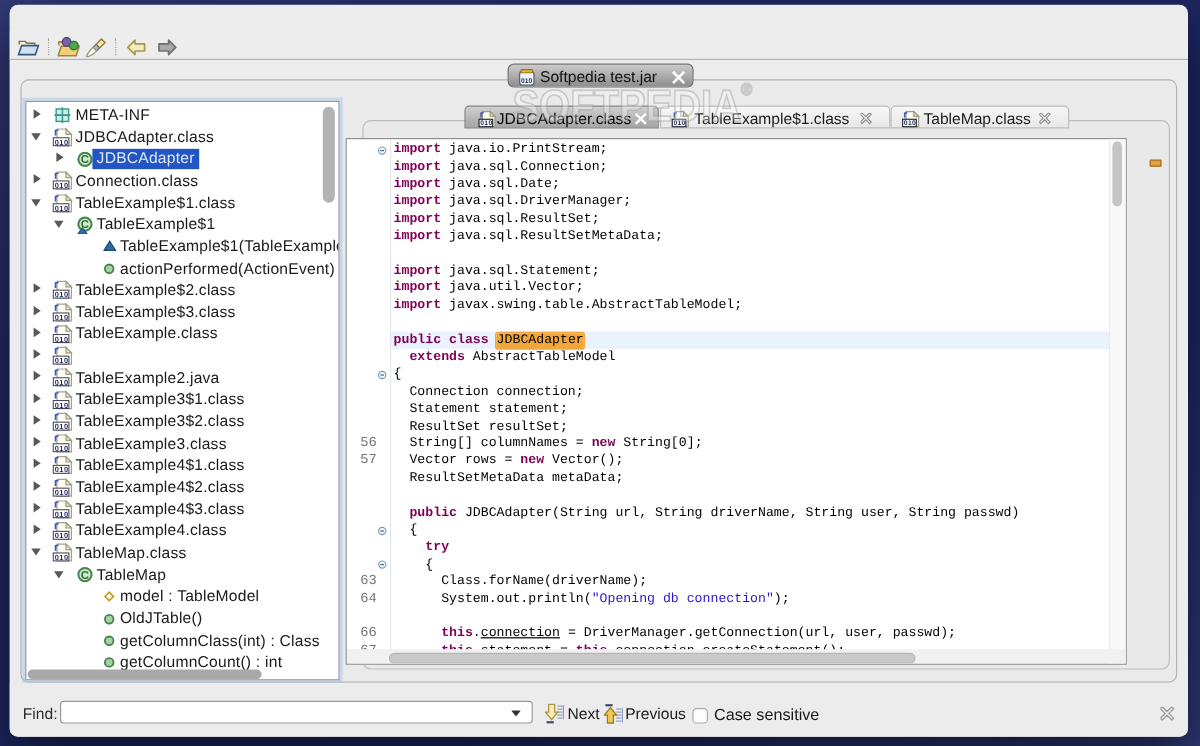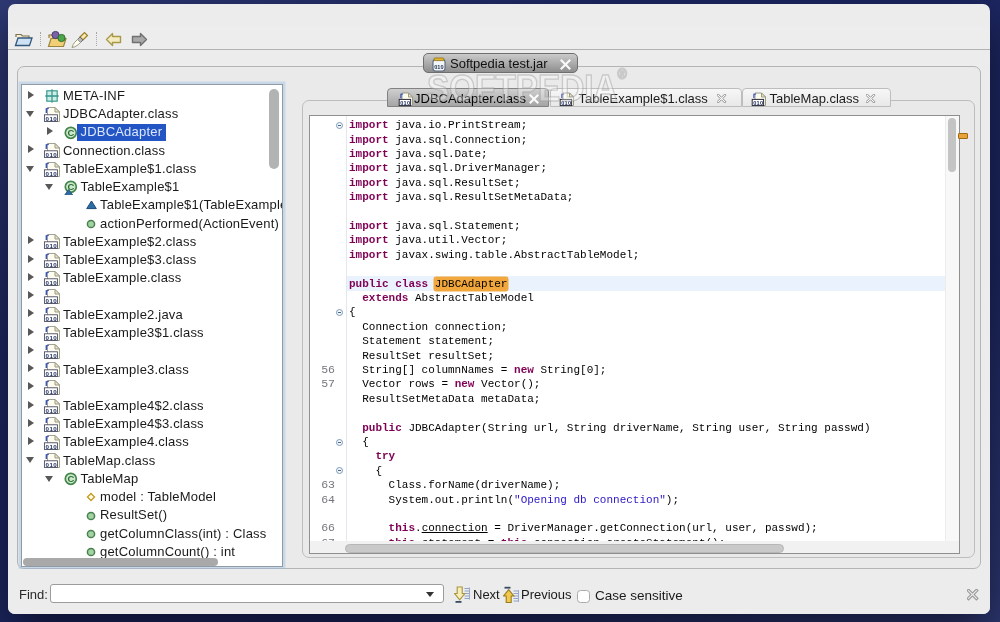--- a/index.html
+++ b/index.html
@@ -14,21 +14,21 @@
 #jartab{position:absolute;left:415px;top:49px;width:155px;height:20px;border:1px solid #6f6f6f;border-radius:5px;background:linear-gradient(#cbcbcb,#8e8e8e)}
 #jartab .lab{position:absolute;left:26px;top:1.5px;font-size:13px;color:#101010;white-space:nowrap}
 #treepanel{position:absolute;left:13px;top:80px;width:262px;height:483px;background:#fff;border:1px solid #8f9aa5;box-shadow:0 0 0 2.5px rgba(155,190,228,.42);overflow:hidden}
 .trlab{position:absolute;font-size:13px;letter-spacing:0.2px;line-height:18.24px;color:#1a1a1a;white-space:pre}
 .trsel{position:absolute;font-size:13px;letter-spacing:0.2px;line-height:16.5px;color:#dce8fa;background:#2355c5;padding:0 3.5px;white-space:pre}
 #innerpane{position:absolute;left:294px;top:96px;width:673px;height:458px;border:1px solid #bdbdbd;border-radius:7px;background:#e9e9e9}
 .ftab{position:absolute;top:84px;height:19px;border:1px solid #bdbdbd;border-radius:4px 4px 0 0;background:linear-gradient(#f7f7f7,#e8e8e8)}
 .ftab .lab{position:absolute;top:1.5px;font-size:13px;color:#1c1c1c;white-space:nowrap}
 #ftabsel{position:absolute;left:379px;top:84px;width:162px;height:19px;border:1px solid #828282;border-radius:4px 4px 0 0;background:linear-gradient(#cfcfcf,#a5a5a5)}
 #ftabsel .lab{position:absolute;left:26px;top:1.5px;font-size:13px;color:#050505;white-space:nowrap}
-#codepane{position:absolute;left:301px;top:110.5px;width:651px;height:439px;border:1px solid #8f8f8f;background:#fff;overflow:hidden}
+#codepane{position:absolute;left:280px;top:110.5px;width:651px;height:439px;border:1px solid #8f8f8f;background:#fff;overflow:hidden}
 .cl{position:absolute;left:39px;font:11px/14.4px "Liberation Mono",monospace;color:#000;white-space:pre}
 .cl b.k{color:#7f0055;font-weight:bold}
 .cl .s{color:#2a16c8}
 .cl .hl{background:#f2a73d;box-shadow:0 0 0 1.5px #f2a73d;border-radius:1px}
 .cl u{text-decoration:underline}
 .gut{position:absolute;left:0;width:25px;text-align:right;font:11.5px/14.4px "Liberation Mono",monospace;color:#76767e}
 .fold{position:absolute;left:26px;width:7px;height:7px;border:1px solid #7d9ab8;border-radius:50%;background:#f4f8fc}
 .fold::after{content:"";position:absolute;left:0.8px;top:2px;width:3.6px;height:1.1px;background:#44648a}
 #findbar{position:absolute;left:0;top:565px;width:982px;height:45px;background:#ececec}
 #wm{position:absolute;left:427px;top:66px;font-size:37px;font-weight:bold;color:rgba(255,255,255,0.3);-webkit-text-stroke:1.4px rgba(150,150,152,0.42);transform:scaleX(0.9);transform-origin:0 0;white-space:nowrap}
@@ -181,37 +181,39 @@
       </svg>
     <div class="trlab" style="left:41px;top:239.0px">TableExample3$1.class</div>
     <div class="ab" style="left:5.5px;top:260.9px;width:0;height:0;border-left:6.2px solid #585858;border-top:4.8px solid transparent;border-bottom:4.8px solid transparent"></div>
     <svg class="ab" style="left:21px;top:256.9px" width="18" height="18">
         <path d="M4.5 2.5 L12 2.5 L16.5 7 L16.5 16.5 L4.5 16.5 Z" fill="#fdfcee" stroke="#a3a392" stroke-width="1"></path>
         <path d="M12 2.5 L12 7 L16.5 7 Z" fill="#eae6cb" stroke="#9a9a85" stroke-width="1"></path>
         <path d="M2.6 3.2 L5.8 2.7 L5.8 4 L4 4.2 L4 8 L2.6 8 Z" fill="#3a55c0"></path>
         <rect x="1.4" y="9.8" width="13" height="6.6" fill="#fff" stroke="#40405a" stroke-width="0.85"></rect>
         <text x="2.6" y="15.6" font-size="6.2" font-weight="bold" fill="#1a2a5a" font-family="Liberation Sans" letter-spacing="0.4">010</text>
       </svg>
+    <div class="trlab" style="left:41px;top:257.2px">TableExample3$2.class</div>
     <div class="ab" style="left:5.5px;top:279.1px;width:0;height:0;border-left:6.2px solid #585858;border-top:4.8px solid transparent;border-bottom:4.8px solid transparent"></div>
     <svg class="ab" style="left:21px;top:275.1px" width="18" height="18">
         <path d="M4.5 2.5 L12 2.5 L16.5 7 L16.5 16.5 L4.5 16.5 Z" fill="#fdfcee" stroke="#a3a392" stroke-width="1"></path>
         <path d="M12 2.5 L12 7 L16.5 7 Z" fill="#eae6cb" stroke="#9a9a85" stroke-width="1"></path>
         <path d="M2.6 3.2 L5.8 2.7 L5.8 4 L4 4.2 L4 8 L2.6 8 Z" fill="#3a55c0"></path>
         <rect x="1.4" y="9.8" width="13" height="6.6" fill="#fff" stroke="#40405a" stroke-width="0.85"></rect>
         <text x="2.6" y="15.6" font-size="6.2" font-weight="bold" fill="#1a2a5a" font-family="Liberation Sans" letter-spacing="0.4">010</text>
       </svg>
     <div class="trlab" style="left:41px;top:275.5px">TableExample3.class</div>
     <div class="ab" style="left:5.5px;top:297.3px;width:0;height:0;border-left:6.2px solid #585858;border-top:4.8px solid transparent;border-bottom:4.8px solid transparent"></div>
     <svg class="ab" style="left:21px;top:293.3px" width="18" height="18">
         <path d="M4.5 2.5 L12 2.5 L16.5 7 L16.5 16.5 L4.5 16.5 Z" fill="#fdfcee" stroke="#a3a392" stroke-width="1"></path>
         <path d="M12 2.5 L12 7 L16.5 7 Z" fill="#eae6cb" stroke="#9a9a85" stroke-width="1"></path>
         <path d="M2.6 3.2 L5.8 2.7 L5.8 4 L4 4.2 L4 8 L2.6 8 Z" fill="#3a55c0"></path>
         <rect x="1.4" y="9.8" width="13" height="6.6" fill="#fff" stroke="#40405a" stroke-width="0.85"></rect>
         <text x="2.6" y="15.6" font-size="6.2" font-weight="bold" fill="#1a2a5a" font-family="Liberation Sans" letter-spacing="0.4">010</text>
       </svg>
+    <div class="trlab" style="left:41px;top:293.7px">TableExample4$1.class</div>
     <div class="ab" style="left:5.5px;top:315.6px;width:0;height:0;border-left:6.2px solid #585858;border-top:4.8px solid transparent;border-bottom:4.8px solid transparent"></div>
     <svg class="ab" style="left:21px;top:311.6px" width="18" height="18">
         <path d="M4.5 2.5 L12 2.5 L16.5 7 L16.5 16.5 L4.5 16.5 Z" fill="#fdfcee" stroke="#a3a392" stroke-width="1"></path>
         <path d="M12 2.5 L12 7 L16.5 7 Z" fill="#eae6cb" stroke="#9a9a85" stroke-width="1"></path>
         <path d="M2.6 3.2 L5.8 2.7 L5.8 4 L4 4.2 L4 8 L2.6 8 Z" fill="#3a55c0"></path>
         <rect x="1.4" y="9.8" width="13" height="6.6" fill="#fff" stroke="#40405a" stroke-width="0.85"></rect>
         <text x="2.6" y="15.6" font-size="6.2" font-weight="bold" fill="#1a2a5a" font-family="Liberation Sans" letter-spacing="0.4">010</text>
       </svg>
     <div class="trlab" style="left:41px;top:312.0px">TableExample4$2.class</div>
     <div class="ab" style="left:5.5px;top:333.8px;width:0;height:0;border-left:6.2px solid #585858;border-top:4.8px solid transparent;border-bottom:4.8px solid transparent"></div>
@@ -247,21 +249,21 @@
         <text x="3.4" y="10.1" font-size="9.5" font-weight="bold" fill="#2d6e35" font-family="Liberation Sans">C</text>
       </svg>
     <div class="trlab" style="left:58.5px;top:384.9px">TableMap</div>
     <svg class="ab" style="left:63.5px;top:407.3px" width="10" height="10">
         <rect x="2.5" y="2.5" width="5" height="5" fill="#fffce8" stroke="#c59a22" stroke-width="1.3" transform="rotate(45 5 5)"></rect>
       </svg>
     <div class="trlab" style="left:78px;top:403.2px">model : TableModel</div>
     <svg class="ab" style="left:63.5px;top:425.5px" width="10" height="10">
         <circle cx="5" cy="5" r="3.6" fill="#a3d3a3" stroke="#47824d" stroke-width="1.5"></circle>
       </svg>
-    <div class="trlab" style="left:78px;top:421.4px">ResultSet()</div>
+    <div class="trlab" style="left:78px;top:421.4px">OldJTable()</div>
     <svg class="ab" style="left:63.5px;top:443.8px" width="10" height="10">
         <circle cx="5" cy="5" r="3.6" fill="#a3d3a3" stroke="#47824d" stroke-width="1.5"></circle>
       </svg>
     <div class="trlab" style="left:78px;top:439.6px">getColumnClass(int) : Class</div>
     <svg class="ab" style="left:63.5px;top:462.0px" width="10" height="10">
         <circle cx="5" cy="5" r="3.6" fill="#a3d3a3" stroke="#47824d" stroke-width="1.5"></circle>
       </svg>
     <div class="trlab" style="left:78px;top:457.9px">getColumnCount() : int</div>
     <div class="ab" style="left:247px;top:4px;width:10px;height:80px;background:#b3b3b3;border-radius:5px"></div>
     <div class="ab" style="left:1px;top:472.5px;width:195px;height:8.5px;background:#a9a9a9;border-radius:4.5px"></div>

